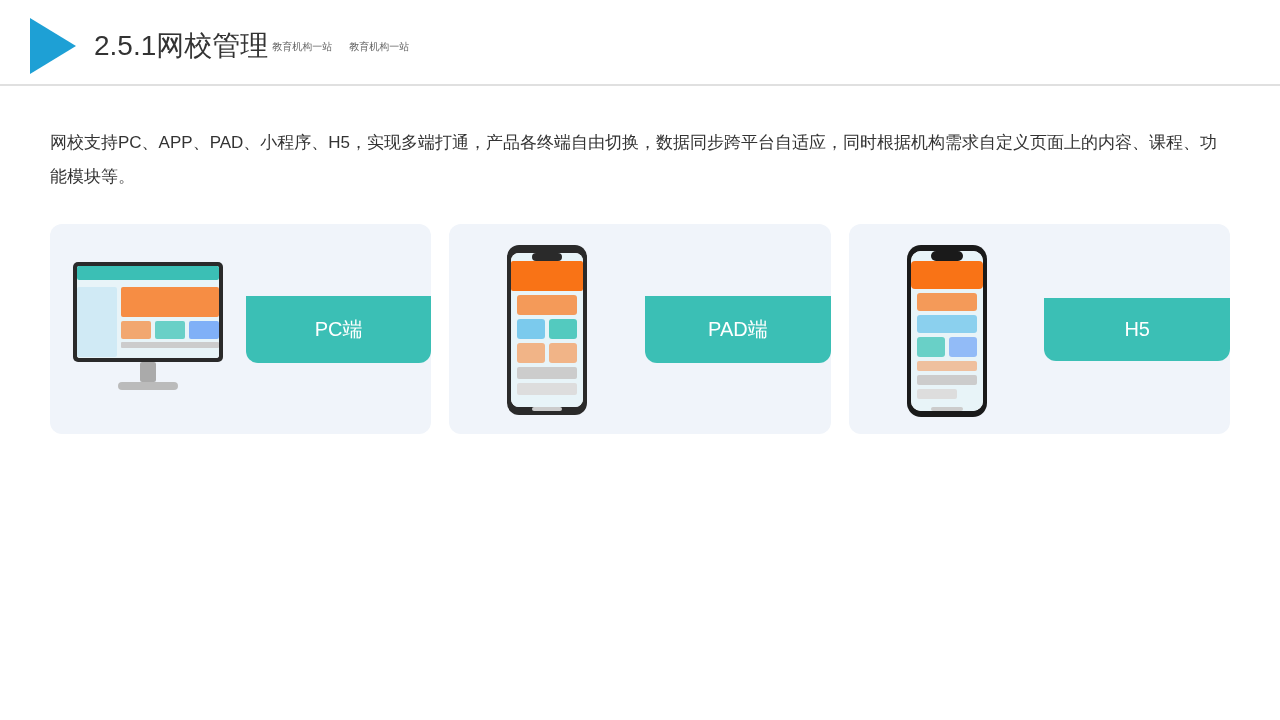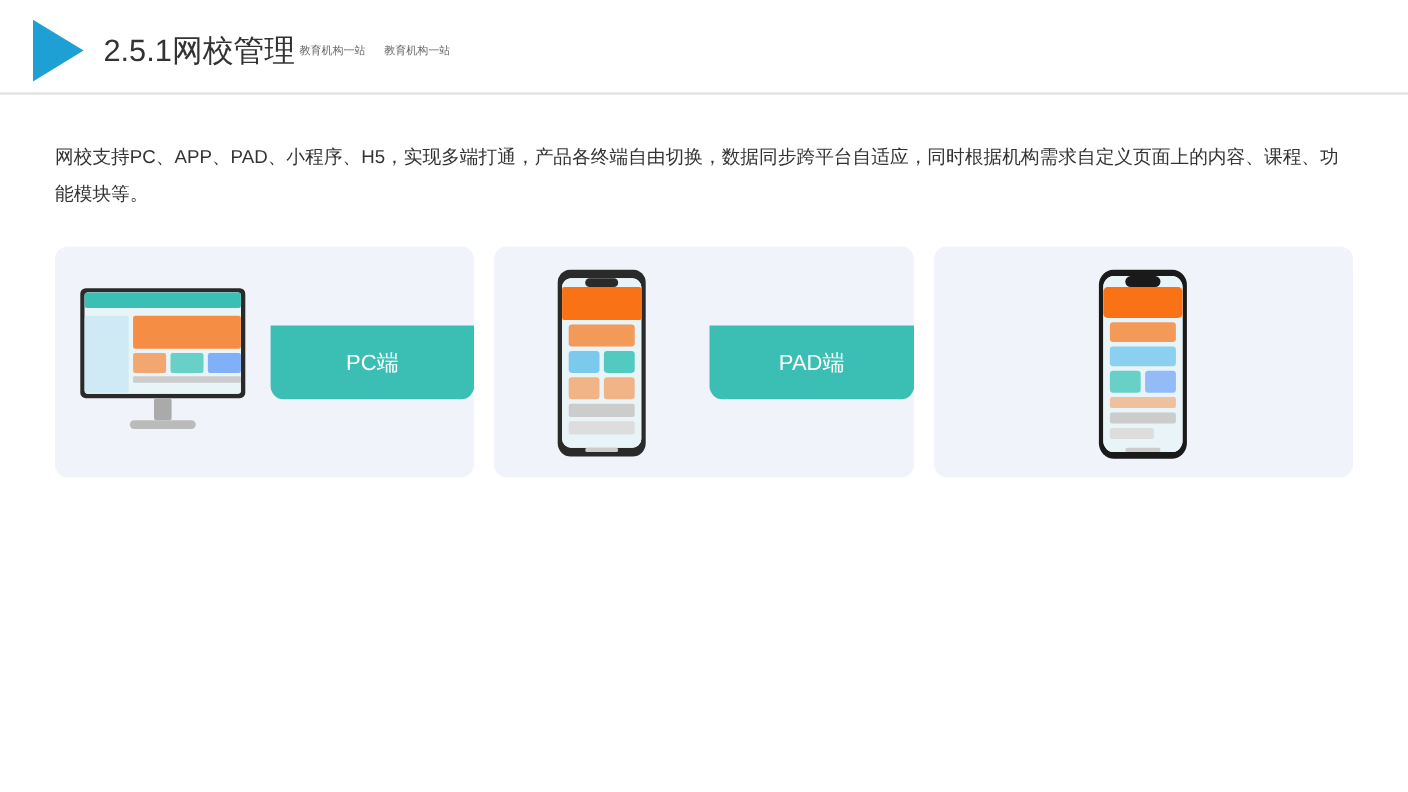--- a/index.html
+++ b/index.html
@@ -225,16 +225,17 @@
           <rect x="14" y="70" width="60" height="18" rx="3" fill="#4db8e8" opacity="0.6"></rect>
           <rect x="14" y="92" width="28" height="20" rx="3" fill="#14b8a6" opacity="0.6"></rect>
           <rect x="46" y="92" width="28" height="20" rx="3" fill="#3b82f6" opacity="0.5"></rect>
           <rect x="14" y="116" width="60" height="10" rx="2" fill="#f97316" opacity="0.4"></rect>
           <rect x="14" y="130" width="60" height="10" rx="2" fill="#ccc"></rect>
           <rect x="14" y="144" width="40" height="10" rx="2" fill="#ddd"></rect>
 
           <rect x="28" y="162" width="32" height="4" rx="2" fill="#ccc"></rect>
         </svg>
       </div>
+      <div class="card-label">H5</div>
     </div>
 
   </div>
 </div>
 
 </body></html>

